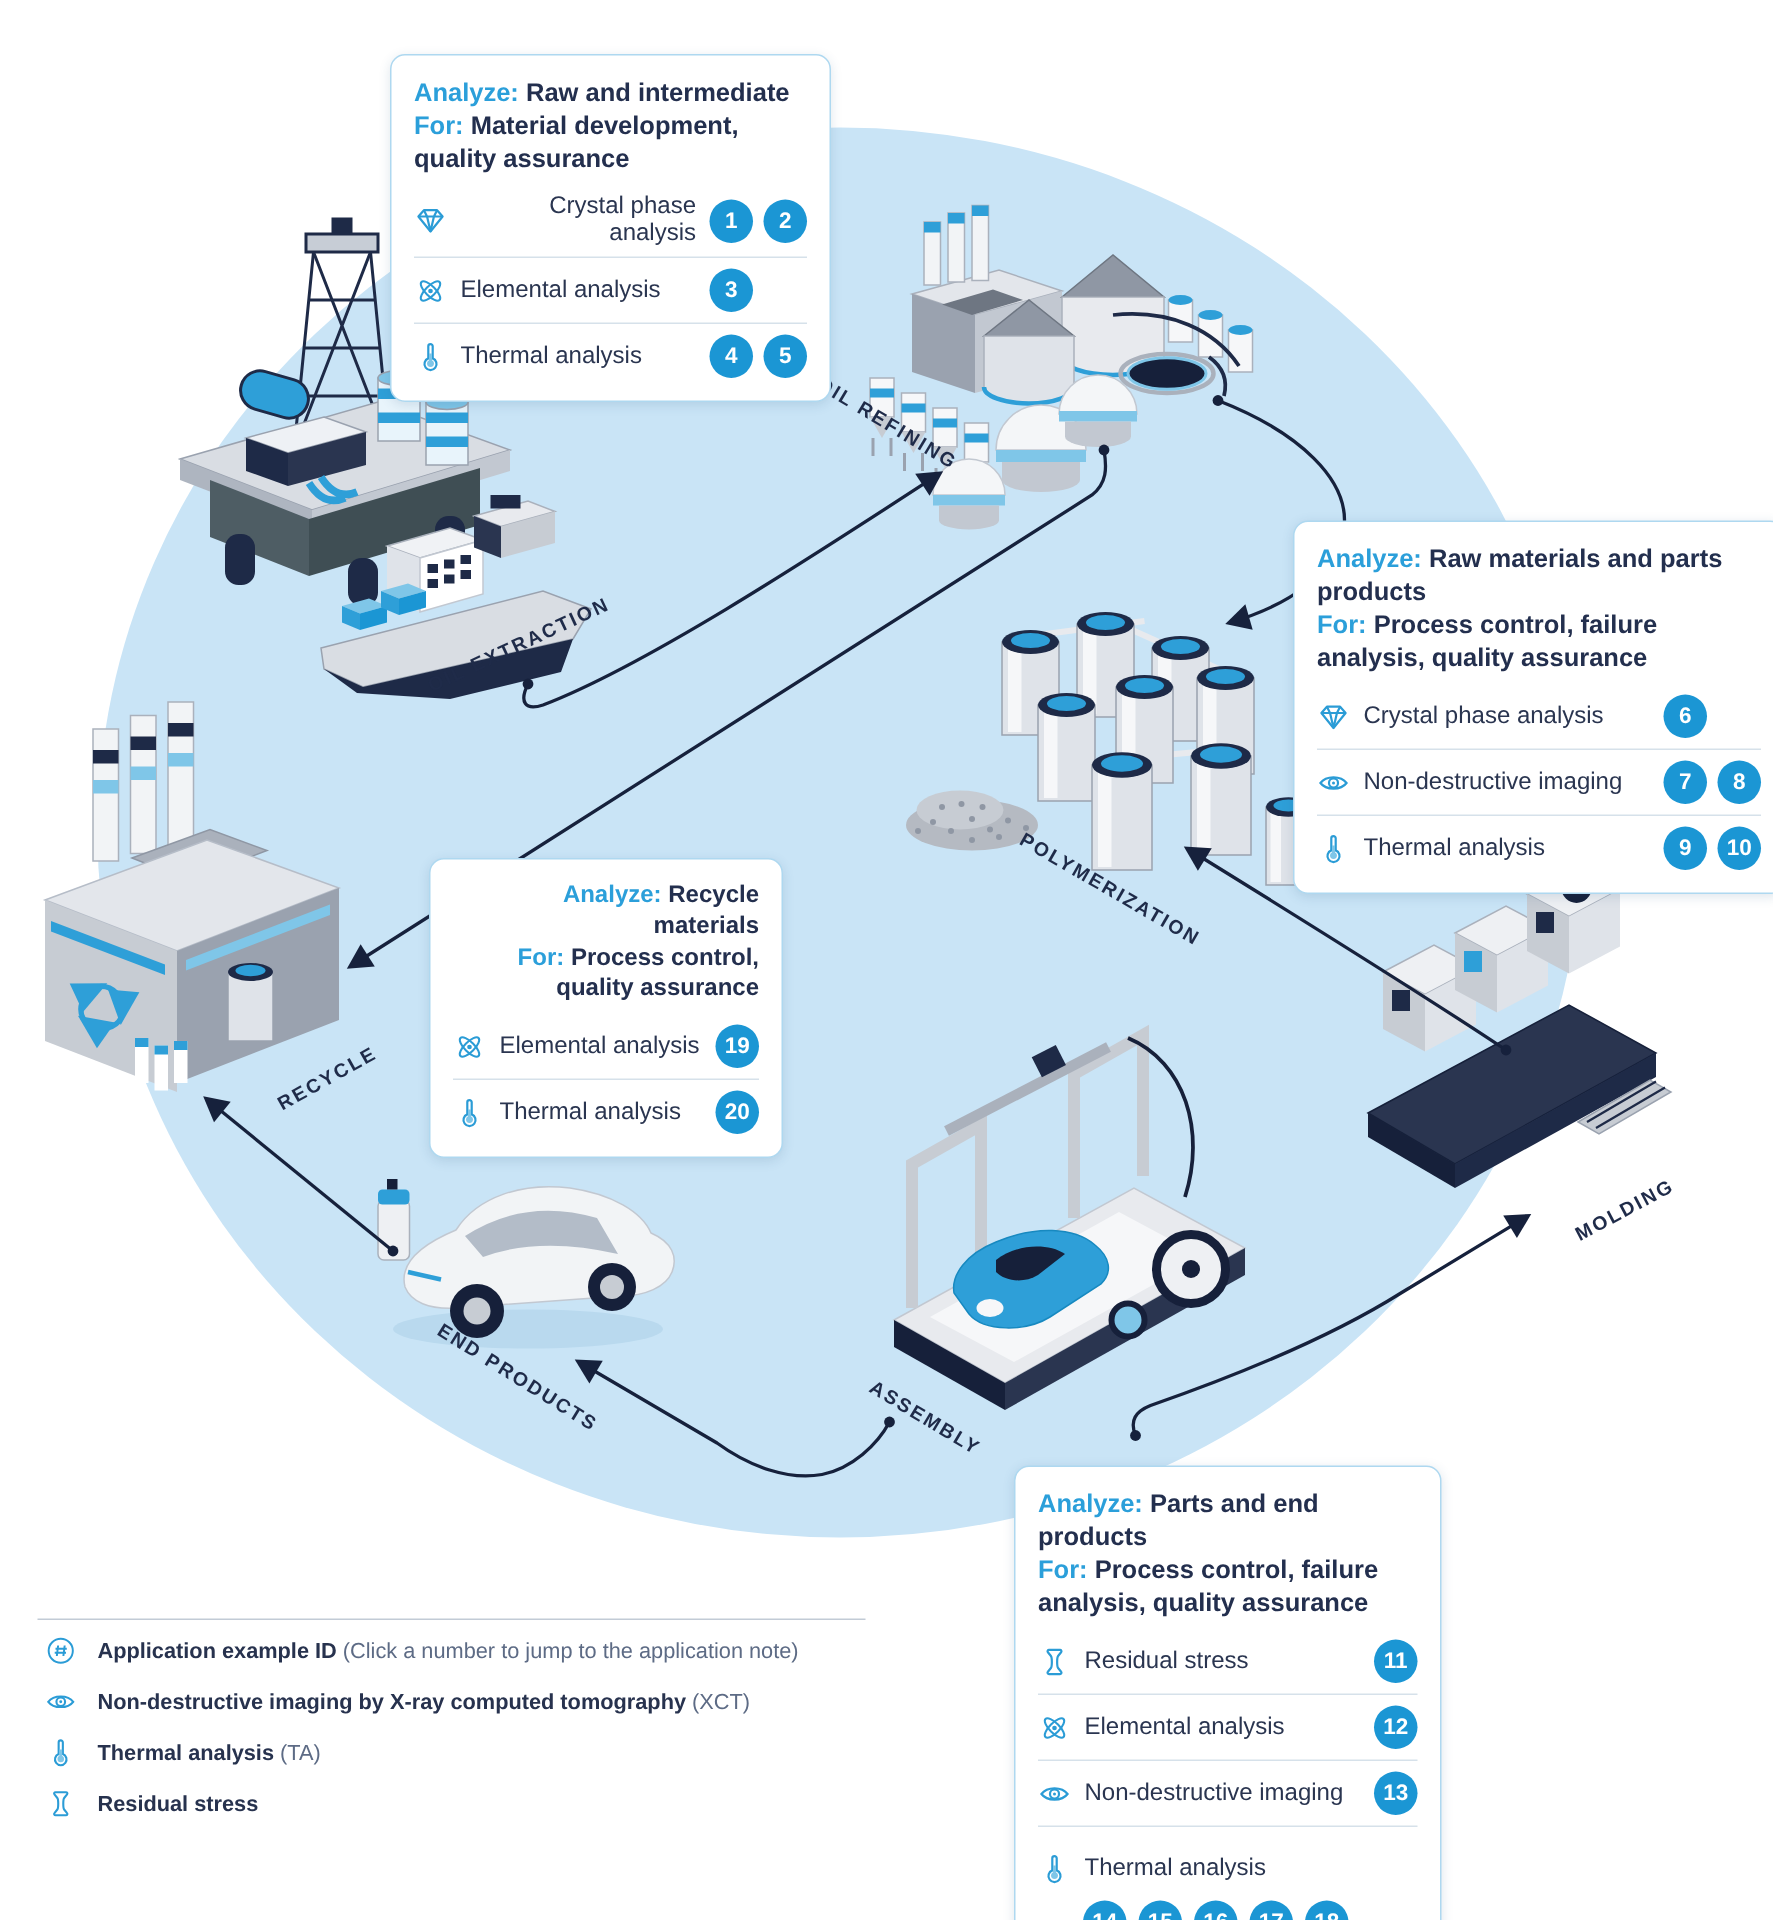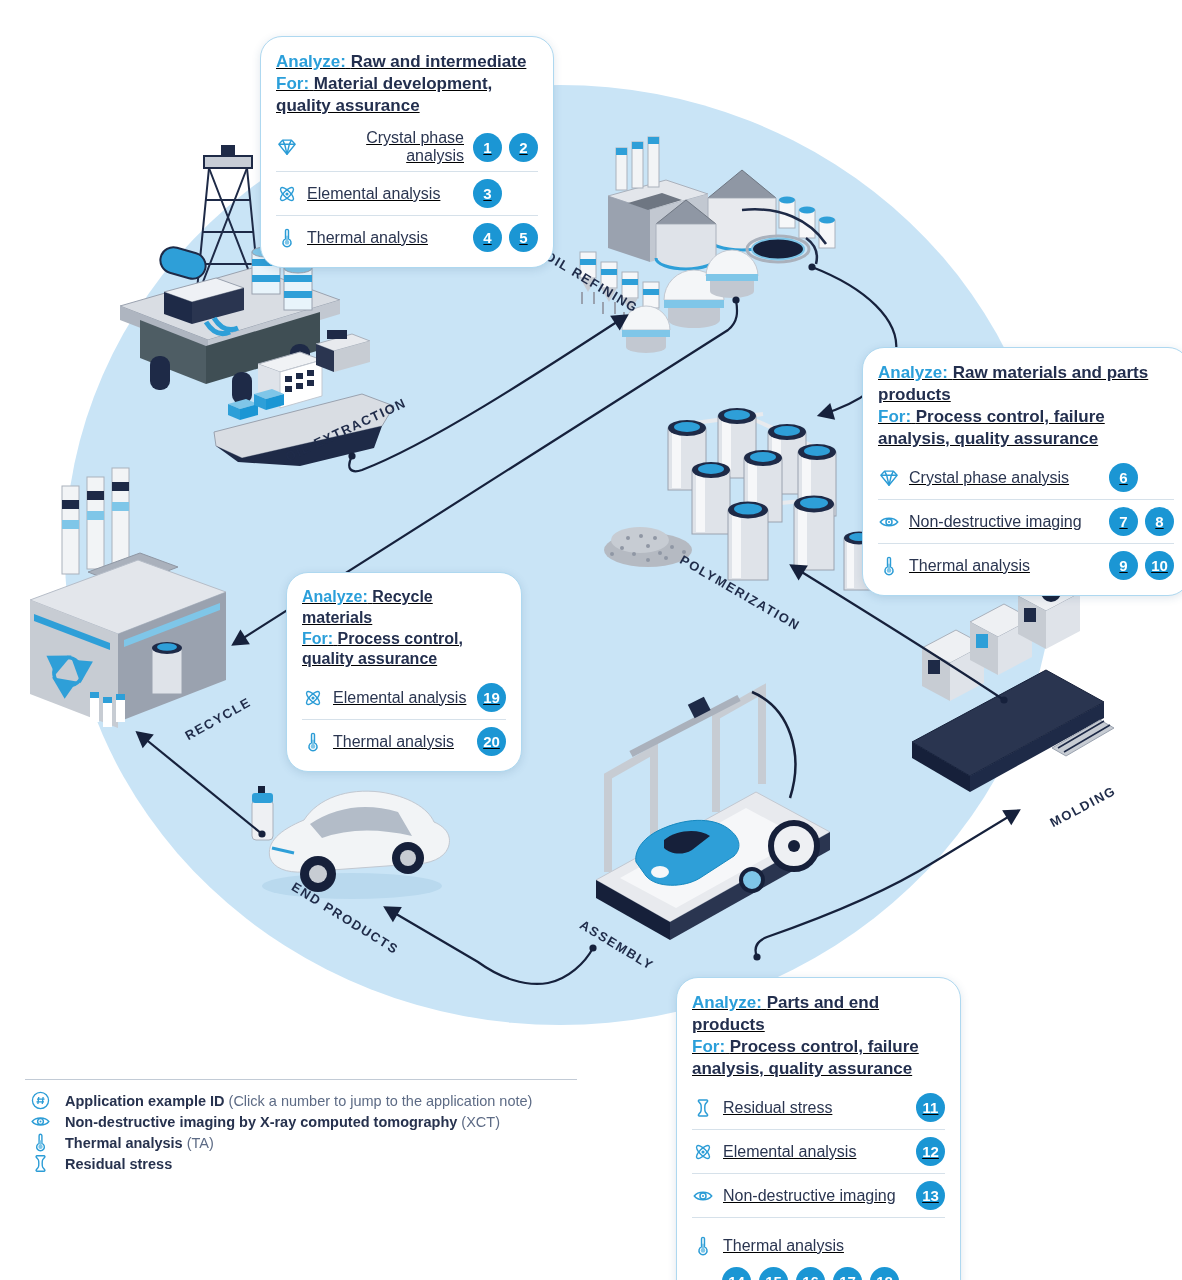--- a/index.html
+++ b/index.html
@@ -10,39 +10,39 @@
   .station{position:absolute;font-size:13px;font-weight:700;letter-spacing:1.6px;
            color:#1f2b49;white-space:nowrap;transform-origin:0 50%;}
   .st0{left:546px;top:247px;transform:rotate(31deg);}
   .st1{left:286px;top:450px;transform:rotate(-25deg);}
   .st2{left:681px;top:551px;transform:rotate(30deg);}
   .st3{left:186px;top:729px;transform:rotate(-29deg);}
   .st4{left:1051px;top:816px;transform:rotate(-28deg);}
   .st5{left:293px;top:878px;transform:rotate(32deg);}
   .st6{left:581px;top:916px;transform:rotate(31deg);}
   
-  .callout{position:absolute;background:#fff;border:1.5px solid #aed8f0;border-radius:22px;
-           box-shadow:0 2px 8px rgba(40,90,130,.15);padding:12px 15px 8px 15px;box-sizing:border-box;text-decoration:underline;}
+  .callout{position:absolute;background:#fff;border:1.5px solid #aed8f0;border-radius:10px;
+           box-shadow:0 2px 8px rgba(40,90,130,.15);padding:12px 15px 8px 15px;box-sizing:border-box;}
   .callout-title{margin:2px 0 6px 0;font-size:17px;font-weight:700;line-height:1.3;color:#232f4e;}
-  .callout.small .callout-title{font-size:16px;}
+  .callout.small .callout-title{font-size:16px;text-align:right;}
   .blue{color:#2b9fda;}
   .rows{display:flex;flex-direction:column;}
   .row{display:flex;align-items:center;gap:9px;padding:6px 0;min-height:31px;}
   .row + .row, .row + .thermal-block{border-top:1px solid #d6e1ea;}
   .row-label{font-size:16px;color:#2a3550;text-align:right;}
   .icon{width:22px;height:22px;flex:0 0 22px;}
   .badges{margin-left:auto;display:flex;gap:7px;}
   .badge{width:29px;height:29px;border-radius:50%;background:#1b96d4;color:#fff;
          font-size:15px;font-weight:700;display:inline-flex;align-items:center;
          justify-content:center;cursor:pointer;user-select:none;}
   .thermal-block{padding:6px 0 4px 0;}
   .badge-row{display:flex;gap:8px;margin:4px 0 4px 30px;}
   
   .legend{position:absolute;left:30px;top:1090px;width:580px;display:flex;
-          flex-direction:column;gap:0;}
+          flex-direction:column;gap:13px;}
   .legend-divider{position:absolute;left:25px;top:1079px;width:552px;height:1px;background:#c2cbd6;}
   .legend-row{display:flex;align-items:center;gap:14px;height:21px;}
   .legend-row .icon{width:21px;height:21px;flex:0 0 21px;}
   .legend-main{font-size:14.5px;font-weight:700;color:#27324e;white-space:nowrap;}
   .legend-note{font-size:14.5px;font-weight:400;color:#5d6b85;white-space:nowrap;margin-left:4px;}
 </style>
 </head>
 <body>
 
 <div class="stage">

